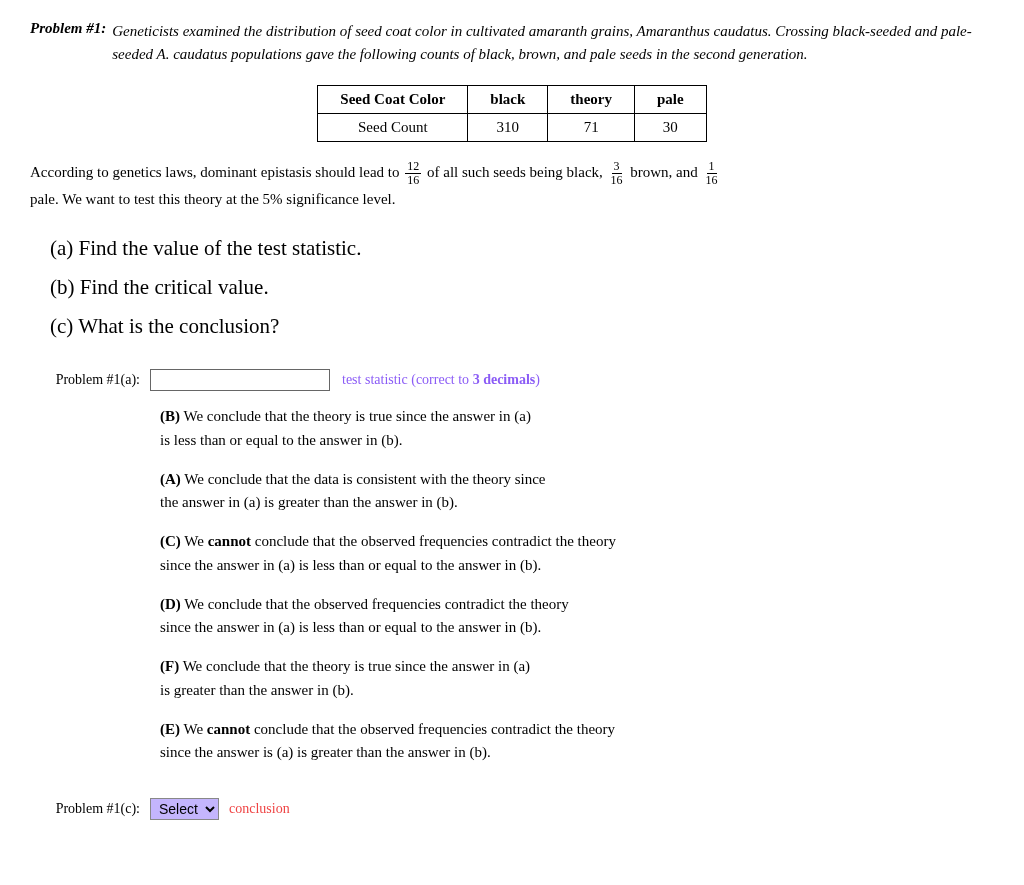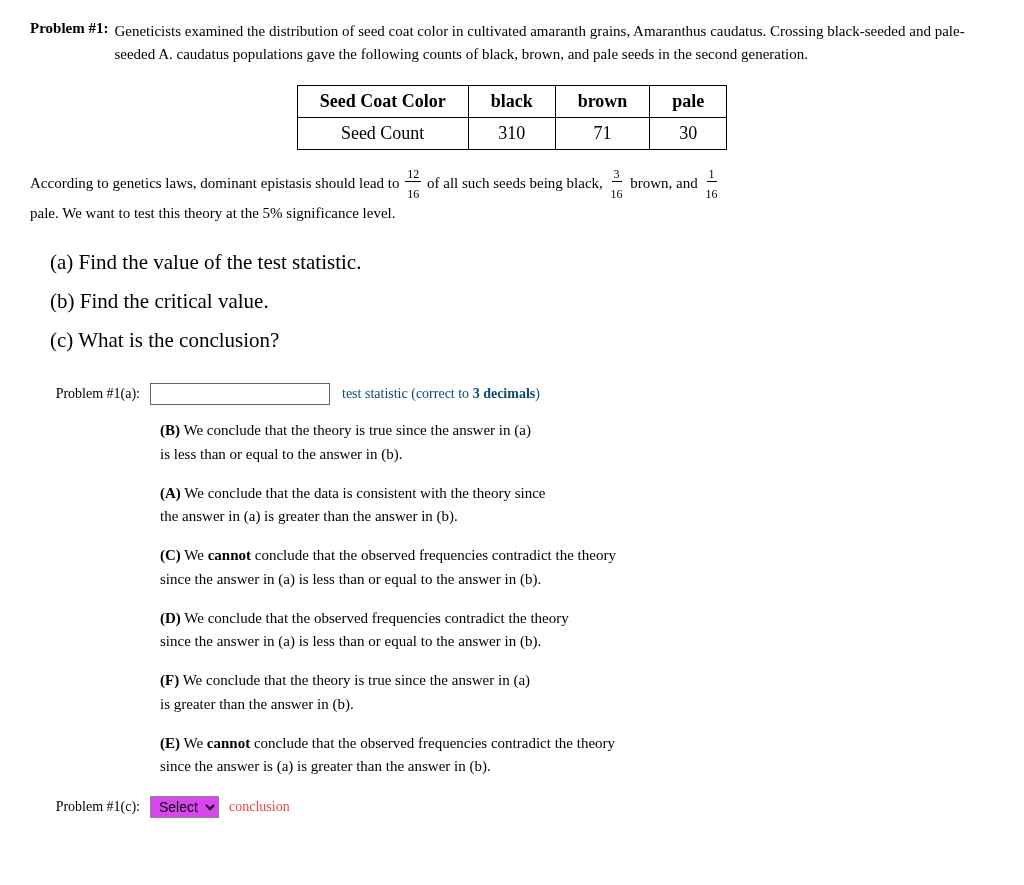--- a/index.html
+++ b/index.html
@@ -15,20 +15,21 @@
       color: #000;
       padding: 20px 30px;
       width: 1024px;
       min-height: 885px;
     }
 
     .problem-header {
       display: flex;
       align-items: flex-start;
       margin-bottom: 18px;
+      font-style: italic;
     }
 
     .problem-label {
       font-weight: bold;
       font-size: 15px;
       white-space: nowrap;
       margin-right: 6px;
     }
 
     .problem-text {
@@ -37,21 +38,21 @@
     }
 
     .table-container {
       display: flex;
       justify-content: center;
       margin: 16px 0 18px 0;
     }
 
     table.seed-table {
       border-collapse: collapse;
-      font-size: 18px;
+      font-size: 15px;
     }
 
     table.seed-table th,
     table.seed-table td {
       border: 1px solid #000;
       padding: 5px 22px;
       text-align: center;
     }
 
     table.seed-table th {
@@ -74,21 +75,20 @@
       margin: 0 2px;
     }
 
     .fraction .numerator {
       border-bottom: 1px solid #000;
       padding: 0 2px;
     }
 
     .fraction .denominator {
       padding: 0 2px;
-      margin-top: 6px;
     }
 
     .questions {
       margin-left: 20px;
       margin-bottom: 24px;
       font-size: 21px;
       line-height: 1.85;
     }
 
     .answer-row {
@@ -109,21 +109,21 @@
       width: 180px;
       height: 22px;
       border: 1px solid #666;
       background: #fff;
       font-size: 14px;
       padding: 0 4px;
     }
 
     .answer-hint {
       margin-left: 12px;
-      color: #0c4a6e;
+      color: #8b5cf6;
       font-size: 14px;
     }
 
     .answer-hint strong {
       font-weight: bold;
     }
 
     .options-section {
       margin-left: 130px;
       font-size: 15px;
@@ -134,36 +134,36 @@
       margin-bottom: 16px;
     }
 
     .option-block p {
       line-height: 1.55;
     }
 
     .conclusion-row {
       display: flex;
       align-items: center;
-      margin-top: 18px;
+      margin-top: 34px;
       font-size: 14px;
     }
 
     .conclusion-label {
       min-width: 110px;
       text-align: right;
       margin-right: 10px;
       font-size: 14px;
     }
 
     select.conclusion-select {
       font-size: 14px;
       padding: 1px 4px;
       border: 1px solid #888;
-      background: #d946ef;
+      background: #c4b5fd;
       cursor: pointer;
     }
 
     .conclusion-hint {
       margin-left: 10px;
       color: #ef4444;
       font-size: 14px;
     }
   </style>
 </head>
@@ -175,21 +175,21 @@
     <span class="problem-label">Problem #1:</span>
     <span class="problem-text">Geneticists examined the distribution of seed coat color in cultivated amaranth grains, Amaranthus caudatus. Crossing black-seeded and pale-seeded A. caudatus populations gave the following counts of black, brown, and pale seeds in the second generation.</span>
   </div>
 
   <div class="table-container">
     <table class="seed-table">
       <thead>
         <tr>
           <th>Seed Coat Color</th>
           <th>black</th>
-          <th>brown</th>
+          <th>theory</th>
           <th>pale</th>
         </tr>
       </thead>
       <tbody>
         <tr>
           <td>Seed Count</td>
           <td>310</td>
           <td>71</td>
           <td>30</td>
         </tr>

